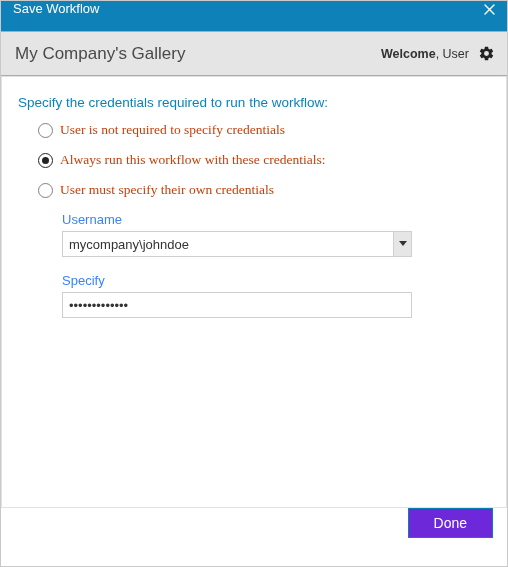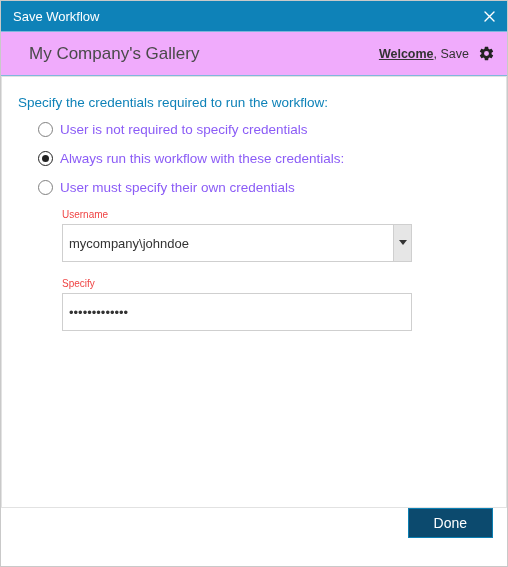--- a/index.html
+++ b/index.html
@@ -11,52 +11,52 @@
     background: #fff;
     width: 508px;
     height: 567px;
     border: 1px solid #c9c9c9;
   }
   .titlebar {
     background: #0e82b8;
     color: #fff;
     height: 30px;
     display: flex;
-    align-items: center;
+    align-items: flex-start;
     padding: 0 10px 0 12px;
     font-size: 13px;
   }
   .titlebar .title { flex: 1; }
   .titlebar .close-icon {
     width: 16px; height: 16px;
     display: flex; align-items: center; justify-content: center;
     cursor: pointer;
   }
   .titlebar .close-icon svg { display: block; }
   .subheader {
-    background: #f0abfc;
+    background: #e5e5e5;
     border-top: 1px solid #7fb8dc;
     border-bottom: 1px solid #7fb8dc;
     height: 45px;
     display: flex;
     align-items: center;
-    padding: 0 12px 0 28px;
+    padding: 0 12px 0 14px;
     color: #4a4a4a;
   }
   .subheader .gallery-title {
     flex: 1;
     font-size: 17px;
     color: #4a4a4a;
   }
   .subheader .welcome {
     font-size: 12.5px;
     color: #333;
     margin-right: 8px;
   }
-  .subheader .welcome .bold { font-weight: 600; text-decoration: underline; }
+  .subheader .welcome .bold { font-weight: 600; }
   .subheader .gear-icon {
     width: 18px; height: 18px;
     display: flex; align-items: center; justify-content: center;
     cursor: pointer;
     color: #222;
   }
   .content-outer {
     padding: 0;
   }
   .content-panel {
@@ -65,50 +65,52 @@
     padding: 18px 16px 20px 16px;
     height: 432px;
   }
   .instruction {
     color: #0e82b8;
     font-size: 13.5px;
     margin-bottom: 12px;
   }
   .radio-row {
     display: flex;
+    align-items: center;
     margin: 0 0 14px 20px;
-    color: #8b5cf6;
+    color: #c2410c;
     font-size: 13.5px;
     cursor: pointer;
+    font-family: Liberation Serif, serif;
   }
   .radio-outer {
     width: 15px; height: 15px;
     border: 1.5px solid #808080;
     border-radius: 50%;
     margin-right: 7px;
     display: flex; align-items: center; justify-content: center;
     flex-shrink: 0;
   }
   .radio-row.selected .radio-outer { border-color: #222; }
   .radio-inner {
     width: 7px; height: 7px;
     background: #222;
     border-radius: 50%;
     display: none;
   }
   .radio-row.selected .radio-inner { display: block; }
   .cred-fields { margin: 14px 0 0 44px; width: 350px; }
   .field-label {
-    color: #ef4444;
-    font-size: 10px;
+    color: #3b82f6;
+    font-size: 13px;
     margin-bottom: 4px;
   }
   .text-input, .combo {
     width: 100%;
-    height: 38px;
+    height: 26px;
     border: 1px solid #cfcfcf;
     padding: 0 6px;
     font-family: inherit;
     font-size: 13px;
     color: #333;
     background: #fff;
   }
   .combo-wrap { position: relative; width: 100%; margin-bottom: 16px;}
   .combo { padding-right: 24px; }
   .combo-btn {
@@ -120,21 +122,21 @@
     display: flex; align-items: center; justify-content: center;
     cursor: pointer;
   }
   .combo-btn svg { display:block; }
   .footer {
     display: flex;
     justify-content: flex-end;
     padding: 0 14px 14px 14px;
   }
   .done-btn {
-    background: #0c4a6e;
+    background: #6d28d9;
     color: #fff;
     border: 1px solid #0b7fb2;
     height: 30px;
     min-width: 66px;
     font-size: 14px;
     font-family: inherit;
     cursor: pointer;
     padding: 0 25px;
   }
 </style>
@@ -146,21 +148,21 @@
   <span class="close-icon">
     <svg width="11" height="11" viewBox="0 0 11 11">
         <path d="M1 1 L10 10 M10 1 L1 10" stroke="#fff" stroke-width="1.4" stroke-linecap="round"></path>
       </svg>
   </span>
 </div>
 
 <div class="subheader">
   <span class="gallery-title">My Company's Gallery</span>
   <span class="welcome">
-    <span class="bold">Welcome</span><span>, </span><span>Save</span>
+    <span class="bold">Welcome</span><span>, </span><span>User</span>
   </span>
   <span class="gear-icon">
     <svg width="17" height="17" viewBox="0 0 24 24" fill="#222">
       <path d="M19.14,12.94a7,7,0,0,0,.05-.94,7,7,0,0,0-.05-.94l2.03-1.58a.5.5,0,0,0,.12-.64l-1.92-3.32a.5.5,0,0,0-.6-.22l-2.39.96a7.07,7.07,0,0,0-1.63-.94l-.36-2.54A.5.5,0,0,0,13.9,2.3H10.1a.5.5,0,0,0-.49.42L9.25,5.26a7.07,7.07,0,0,0-1.63.94l-2.39-.96a.5.5,0,0,0-.6.22L2.71,8.78a.5.5,0,0,0,.12.64l2.03,1.58a7,7,0,0,0-.05.94,7,7,0,0,0,.05.94L2.83,14.46a.5.5,0,0,0-.12.64l1.92,3.32a.5.5,0,0,0,.6.22l2.39-.96a7.07,7.07,0,0,0,1.63.94l.36,2.54a.5.5,0,0,0,.49.42h3.8a.5.5,0,0,0,.49-.42l.36-2.54a7.07,7.07,0,0,0,1.63-.94l2.39.96a.5.5,0,0,0,.6-.22l1.92-3.32a.5.5,0,0,0-.12-.64ZM12,15.5A3.5,3.5,0,1,1,15.5,12,3.5,3.5,0,0,1,12,15.5Z"></path>
     </svg>
   </span>
 </div>
 
 <div class="content-outer">
   <div class="content-panel">

